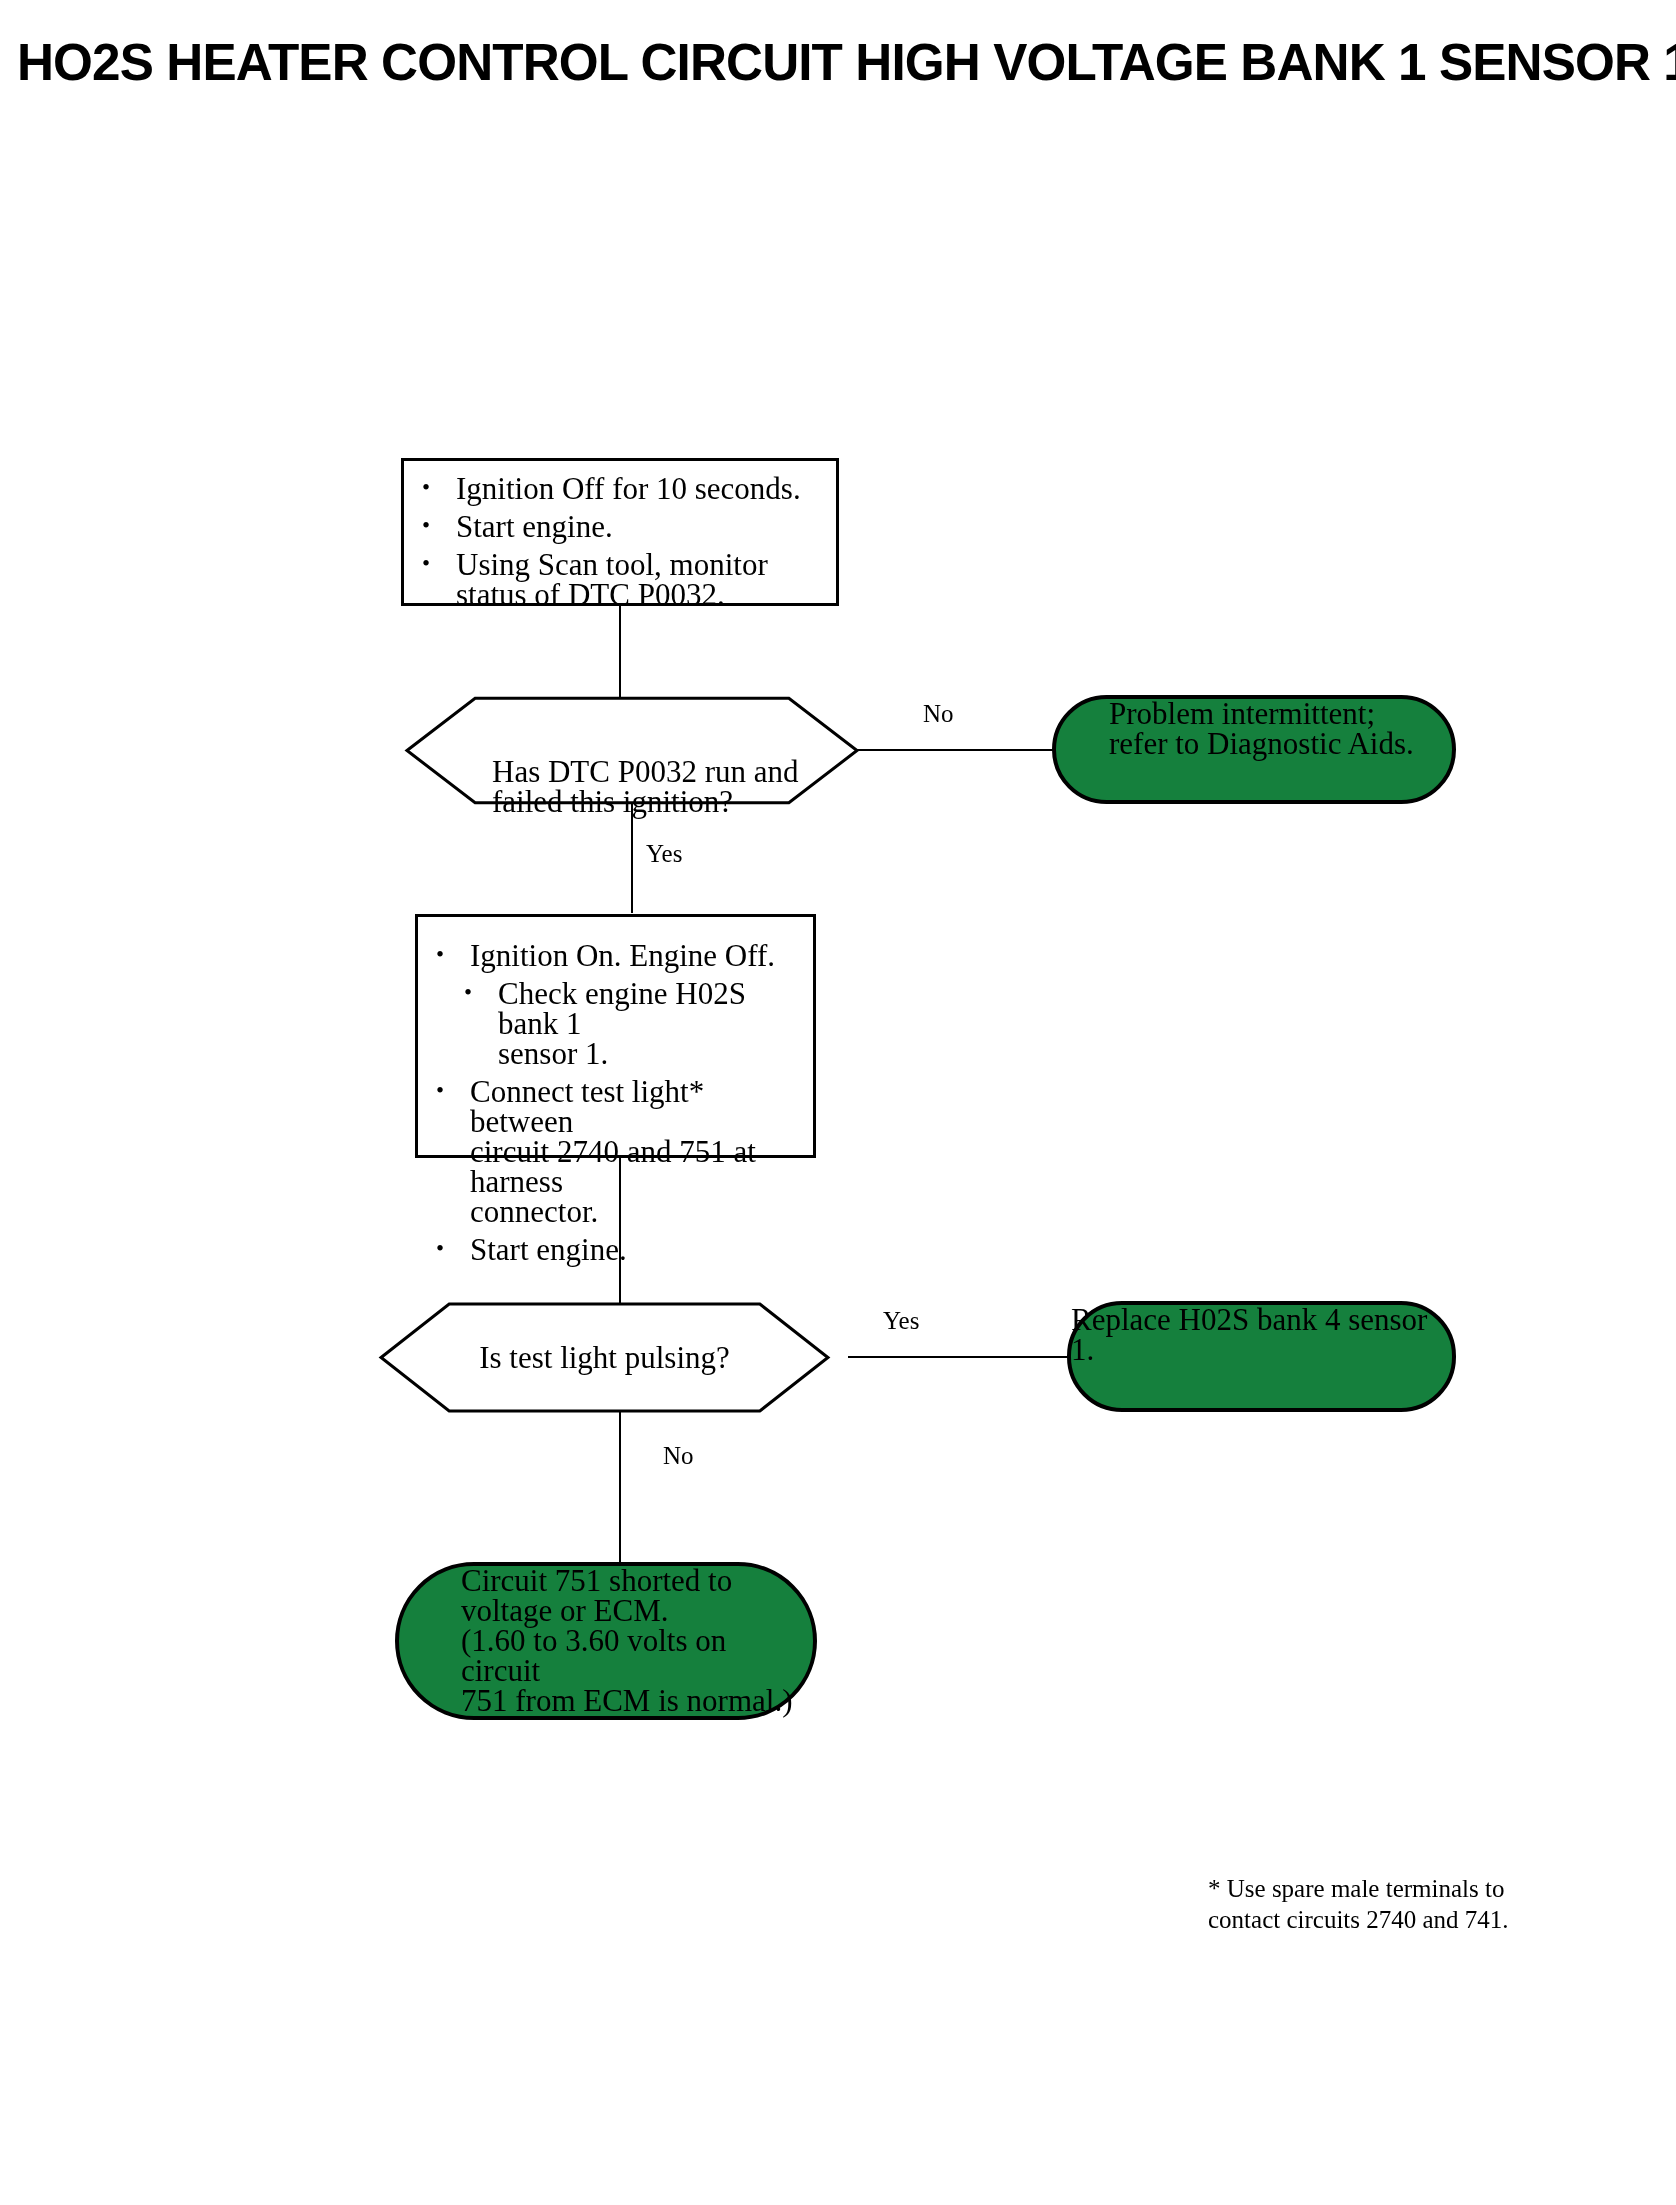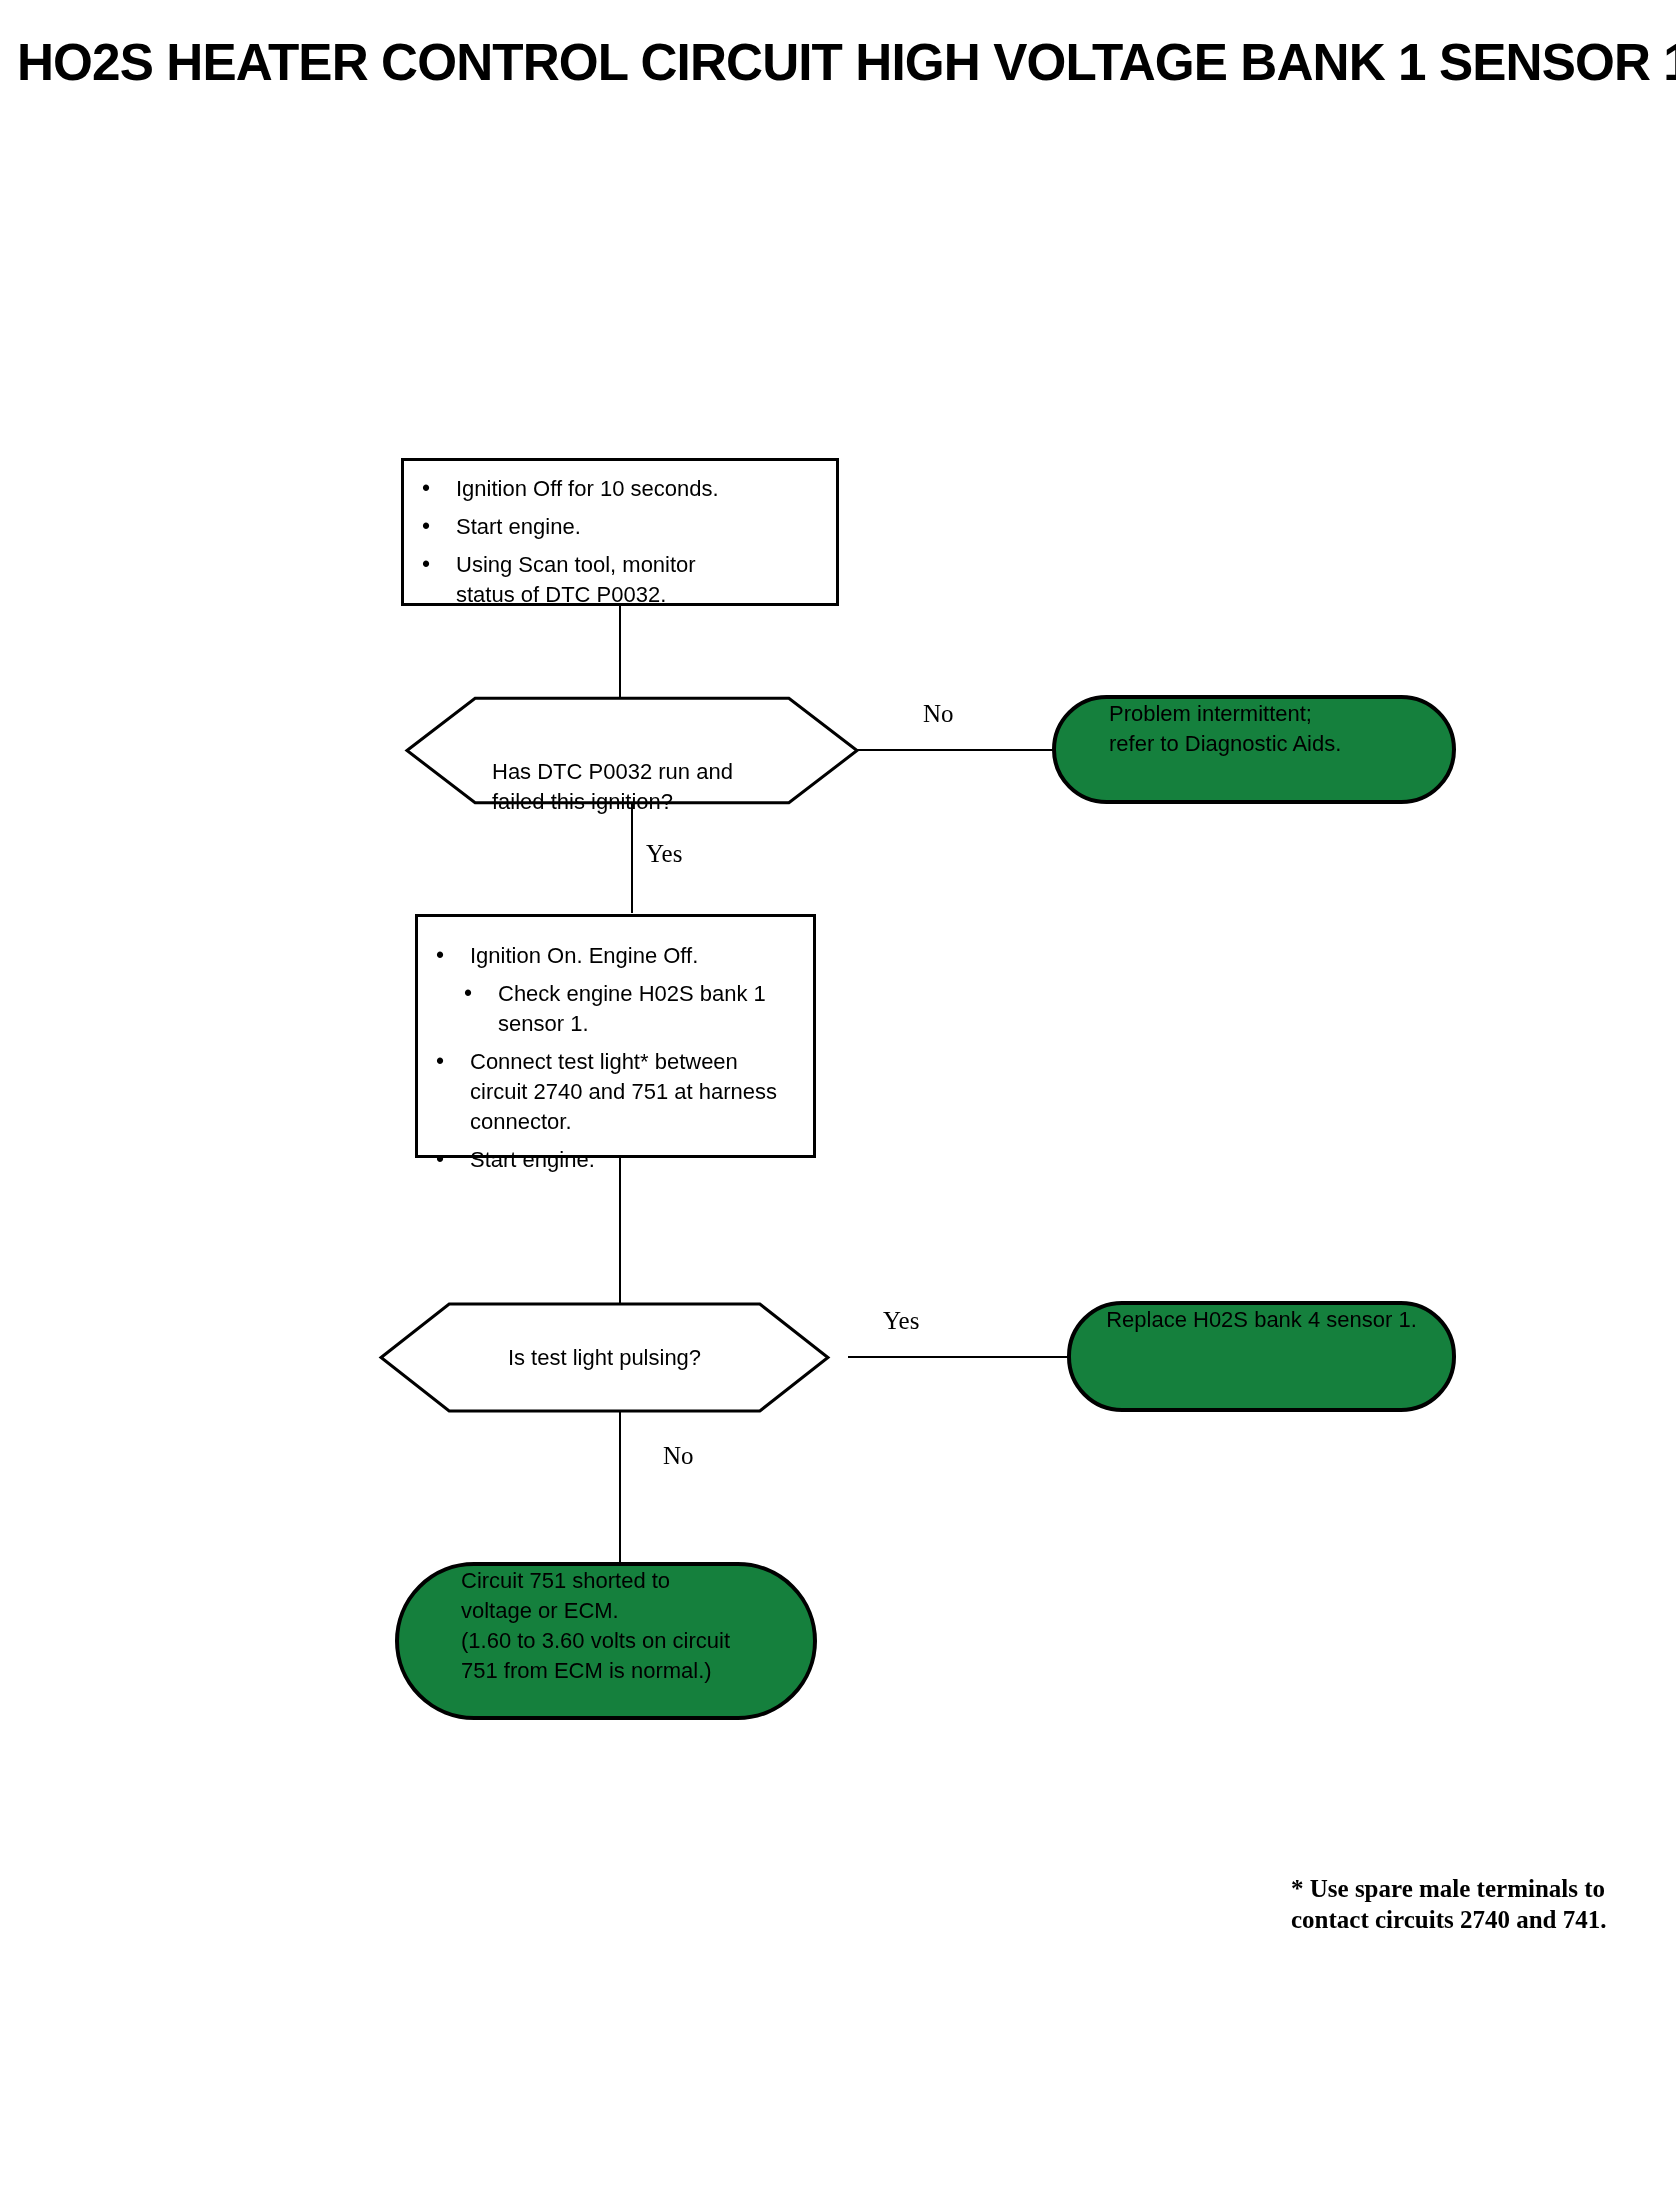--- a/index.html
+++ b/index.html
@@ -28,22 +28,22 @@
     font-size: 52px;
     line-height: 60px;
     letter-spacing: -0.9px;
     white-space: nowrap;
     transform: scaleX(0.985);
     transform-origin: left top;
   }
 
   
   .node-text {
-    font-family: Liberation Sans, sans-serif;
-    font-size: 22px;
+    font-family: Liberation Serif, serif;
+    font-size: 31px;
     line-height: 30px;
   }
 
   
   .process {
     position: absolute;
     box-sizing: border-box;
     border: 3px solid #000000;
     background: #ffffff;
   }
@@ -193,17 +193,17 @@
   <div class="conn-v" style="left:619px; top:1411px; height:151px;"></div>
   <div class="branch-label" style="left:663px; top:1441px;">No</div>
 
   <div class="terminator left" style="left:395px; top:1562px; width:422px; height:158px; border-radius:79px; padding-left:62px;">
     <div class="node-text" style="white-space:pre-line;">Circuit 751 shorted to
 voltage or ECM.
 (1.60 to 3.60 volts on circuit
 751 from ECM is normal.)</div>
   </div>
 
-  <div class="footnote" style="left:1291px; top:1873px;font-weight:bold;">*  Use spare male terminals to
+  <div class="footnote" style="left:1208px; top:1873px;">*  Use spare male terminals to
 contact circuits 2740 and 741.</div>
 
 </div>
 
 
 </body></html>

